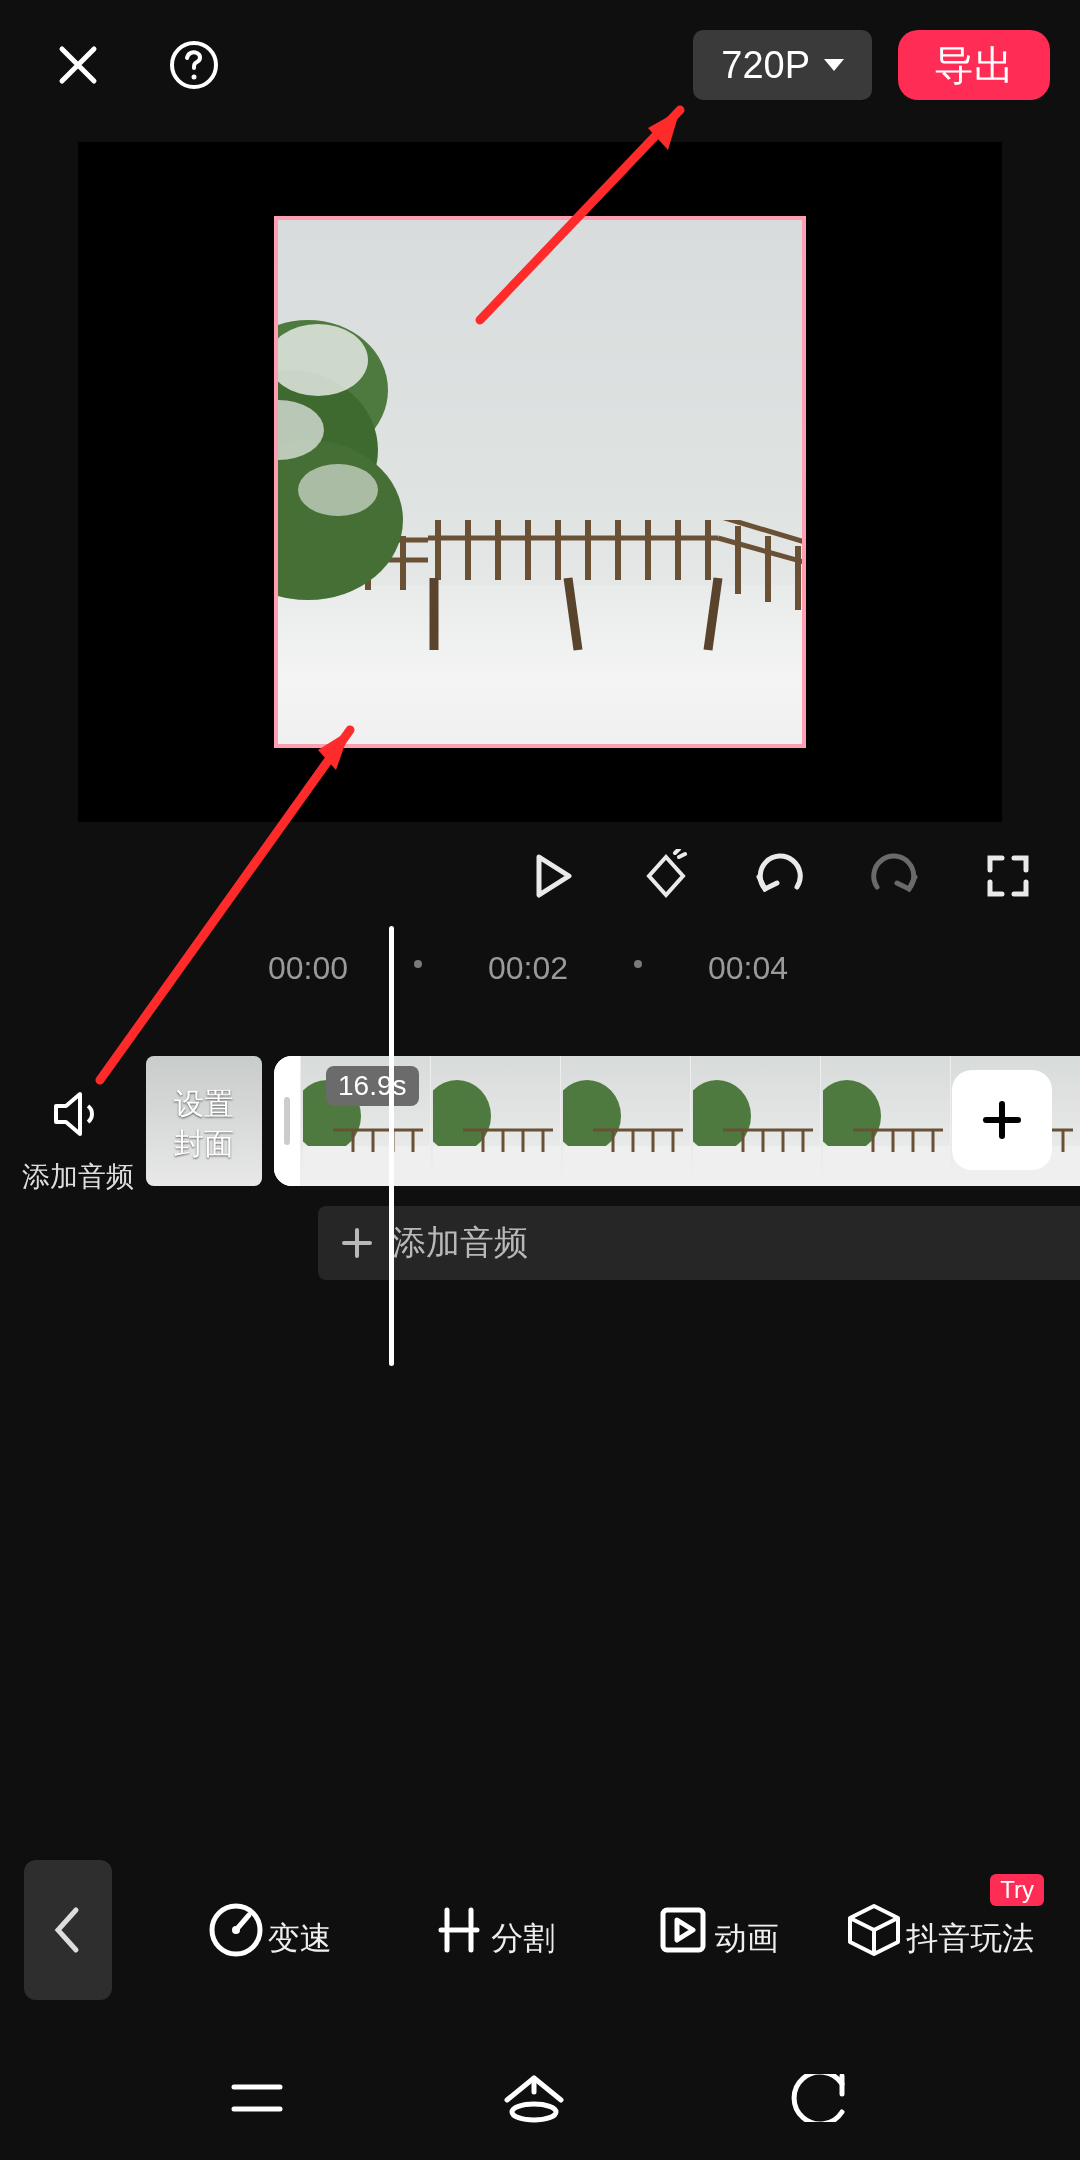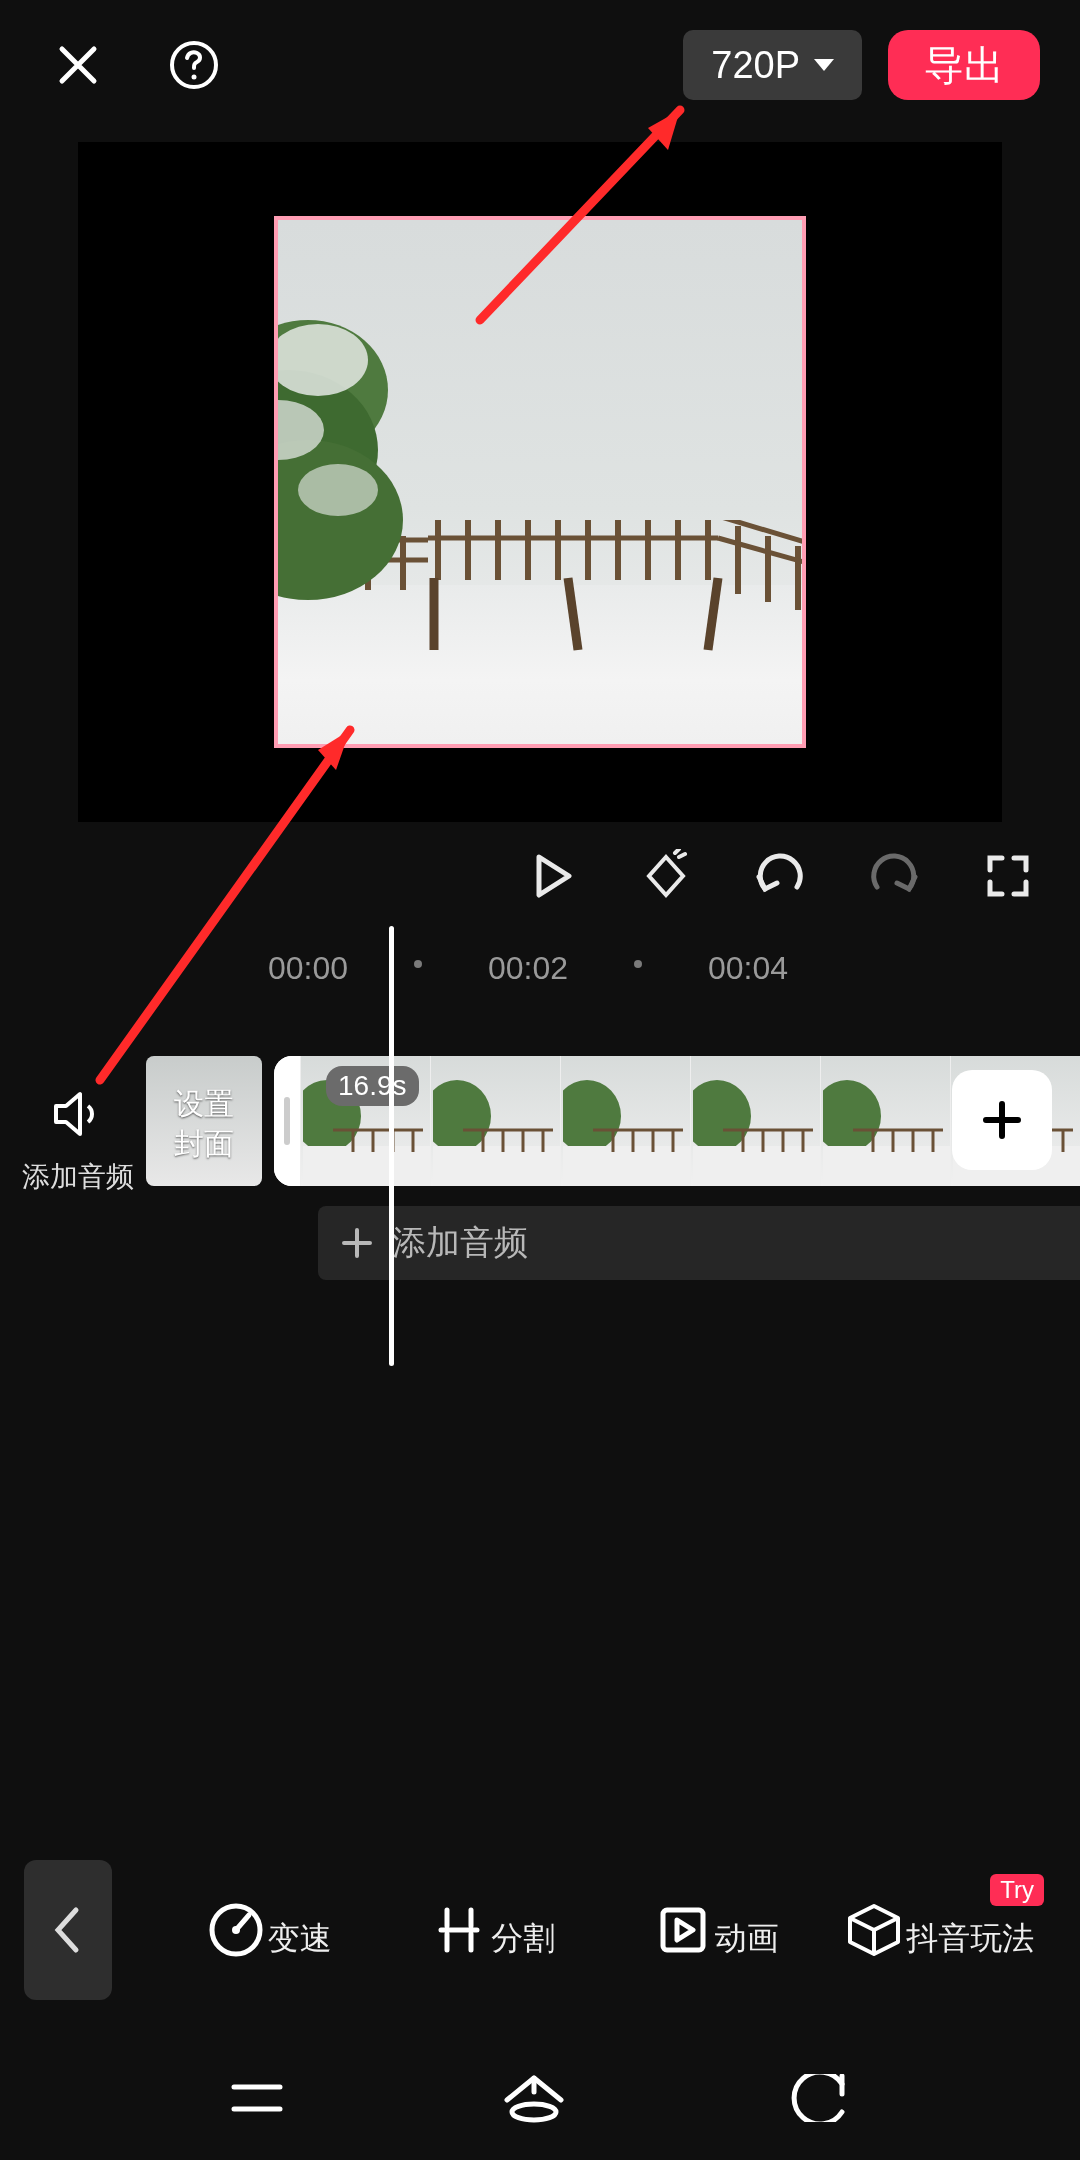--- a/index.html
+++ b/index.html
@@ -1,19 +1,19 @@
 <!DOCTYPE html>
 <html><head>
 <meta charset="utf-8">
 <style>
 html,body{margin:0;padding:0;width:1080px;height:2160px;background:#0f0f0f;font-family:-apple-system,"PingFang SC","Helvetica Neue",Arial,sans-serif;color:#fff;overflow:hidden;position:relative}
 *{box-sizing:border-box;user-select:none}
 
 
-.header{display:flex;align-items:center;padding:30px 40px 30px 50px;height:130px}
+.header{display:flex;align-items:center;padding:30px 30px 30px 50px;height:130px}
 .hicon{width:56px;height:56px;display:flex;align-items:center;justify-content:center}
 .hicon svg{stroke:#fff}
 .hgap{width:60px}
 .spacer{flex:1}
 .res-btn{background:#3a3a3a;border-radius:10px;height:70px;display:flex;align-items:center;padding:0 28px;font-size:38px;color:#fff;margin-right:26px}
 .res-btn .caret{width:0;height:0;border-left:10px solid transparent;border-right:10px solid transparent;border-top:12px solid #fff;margin-left:14px}
 .export-btn{background:#ff2d55;border-radius:20px;height:70px;display:flex;align-items:center;padding:0 36px;font-size:40px;color:#fff;font-weight:500}
 
 
 .preview-wrap{margin:12px 78px 0 78px;background:#000;height:680px;display:flex;align-items:center;justify-content:center;position:relative}
@@ -49,21 +49,21 @@
 .orig .lbl{font-size:28px;color:#ddd;margin-top:16px}
 .cover{position:absolute;left:146px;top:60px;width:116px;height:130px;background:#2d2d2d;border-radius:8px;overflow:hidden}
 .cover .cthumb{position:absolute;inset:0;background:linear-gradient(180deg,#c8cccb 0%,#e8e8e8 100%)}
 .cover .clbl{position:absolute;left:0;right:0;top:28px;text-align:center;font-size:30px;color:#fff;line-height:40px;text-shadow:0 1px 2px rgba(0,0,0,.6)}
 .clip{position:absolute;left:274px;right:0;top:60px;height:130px;background:#fff;border-radius:18px 0 0 18px;overflow:hidden;display:flex}
 .clip .handle{width:34px;height:100%;background:#fff;display:flex;align-items:center;justify-content:center}
 .clip .handle::after{content:"";width:6px;height:48px;background:#ccc;border-radius:3px}
 .clip .strip{flex:1;display:flex}
 .thumb{flex:0 0 130px;position:relative;background:linear-gradient(180deg,#d7dbda 0%,#f0f0f0 100%);border-left:1px solid #eee}
 .thumb svg{position:absolute;left:2px;top:20px}
-.dur{position:absolute;left:326px;top:70px;background:#6b6b6b;border-radius:16px;padding:4px 12px;font-size:28px;color:#fff;z-index:3}
+.dur{position:absolute;left:326px;top:70px;background:#6b6b6b;border-radius:8px;padding:4px 12px;font-size:28px;color:#fff;z-index:3}
 .addclip{position:absolute;right:28px;top:74px;width:100px;height:100px;background:#fff;border-radius:20px;display:flex;align-items:center;justify-content:center;z-index:3}
 .addclip svg{stroke:#000}
 .audiotrack{position:absolute;left:318px;right:0;top:210px;height:74px;background:#262626;border-radius:8px 0 0 8px;display:flex;align-items:center;padding-left:22px;color:#b8b8b8;font-size:34px}
 .audiotrack svg{stroke:#b8b8b8;margin-right:18px}
 .playhead{position:absolute;left:389px;top:-70px;height:440px;width:5px;background:#fff;border-radius:3px;z-index:4}
 
 
 .arrow{position:absolute;z-index:50;pointer-events:none}
 .arrow svg path{stroke:#ff2a2a;fill:none}
 .arrow svg polygon{fill:#ff2a2a}

